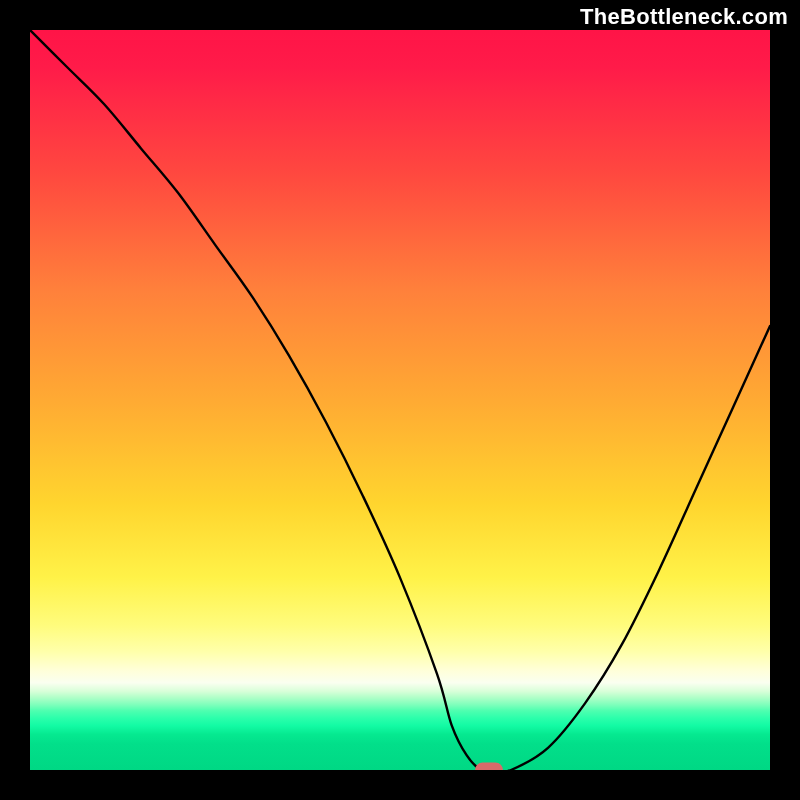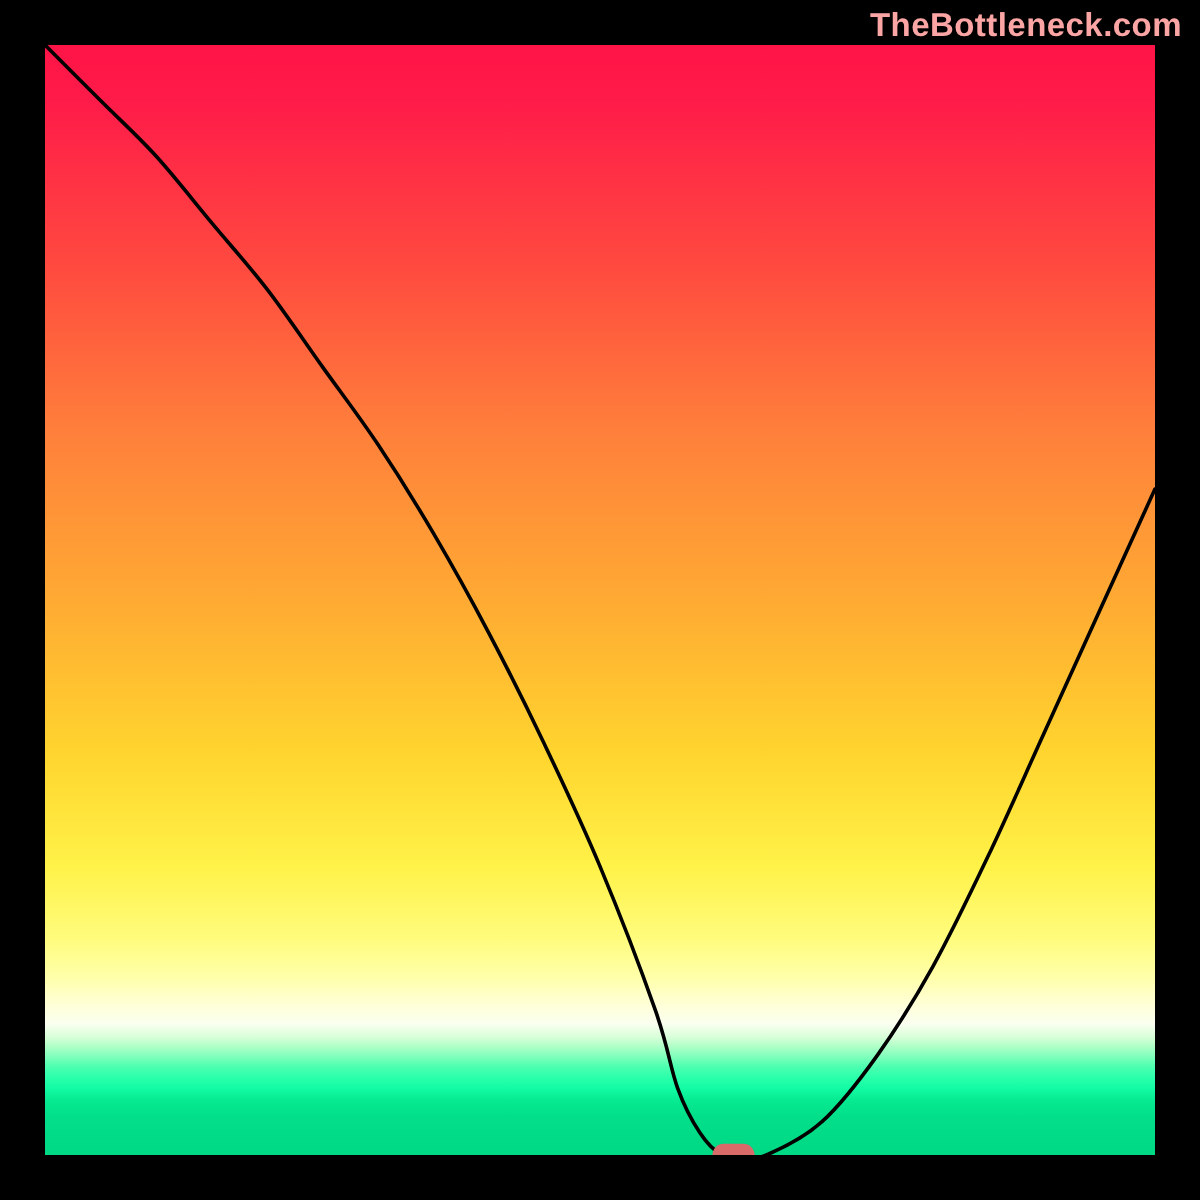--- a/index.html
+++ b/index.html
@@ -14,21 +14,21 @@
   .frame {
     position: relative;
     width: 800px;
     height: 800px;
     background: #000;
   }
   .watermark {
     position: absolute;
     top: 4px;
     right: 12px;
-    color: #fca5a5;
+    color: #ffffff;
     font-size: 22px;
     font-weight: 600;
     letter-spacing: 0.3px;
     z-index: 10;
   }
   .plot-area {
     position: absolute;
     left: 30px;
     top: 30px;
     width: 740px;

